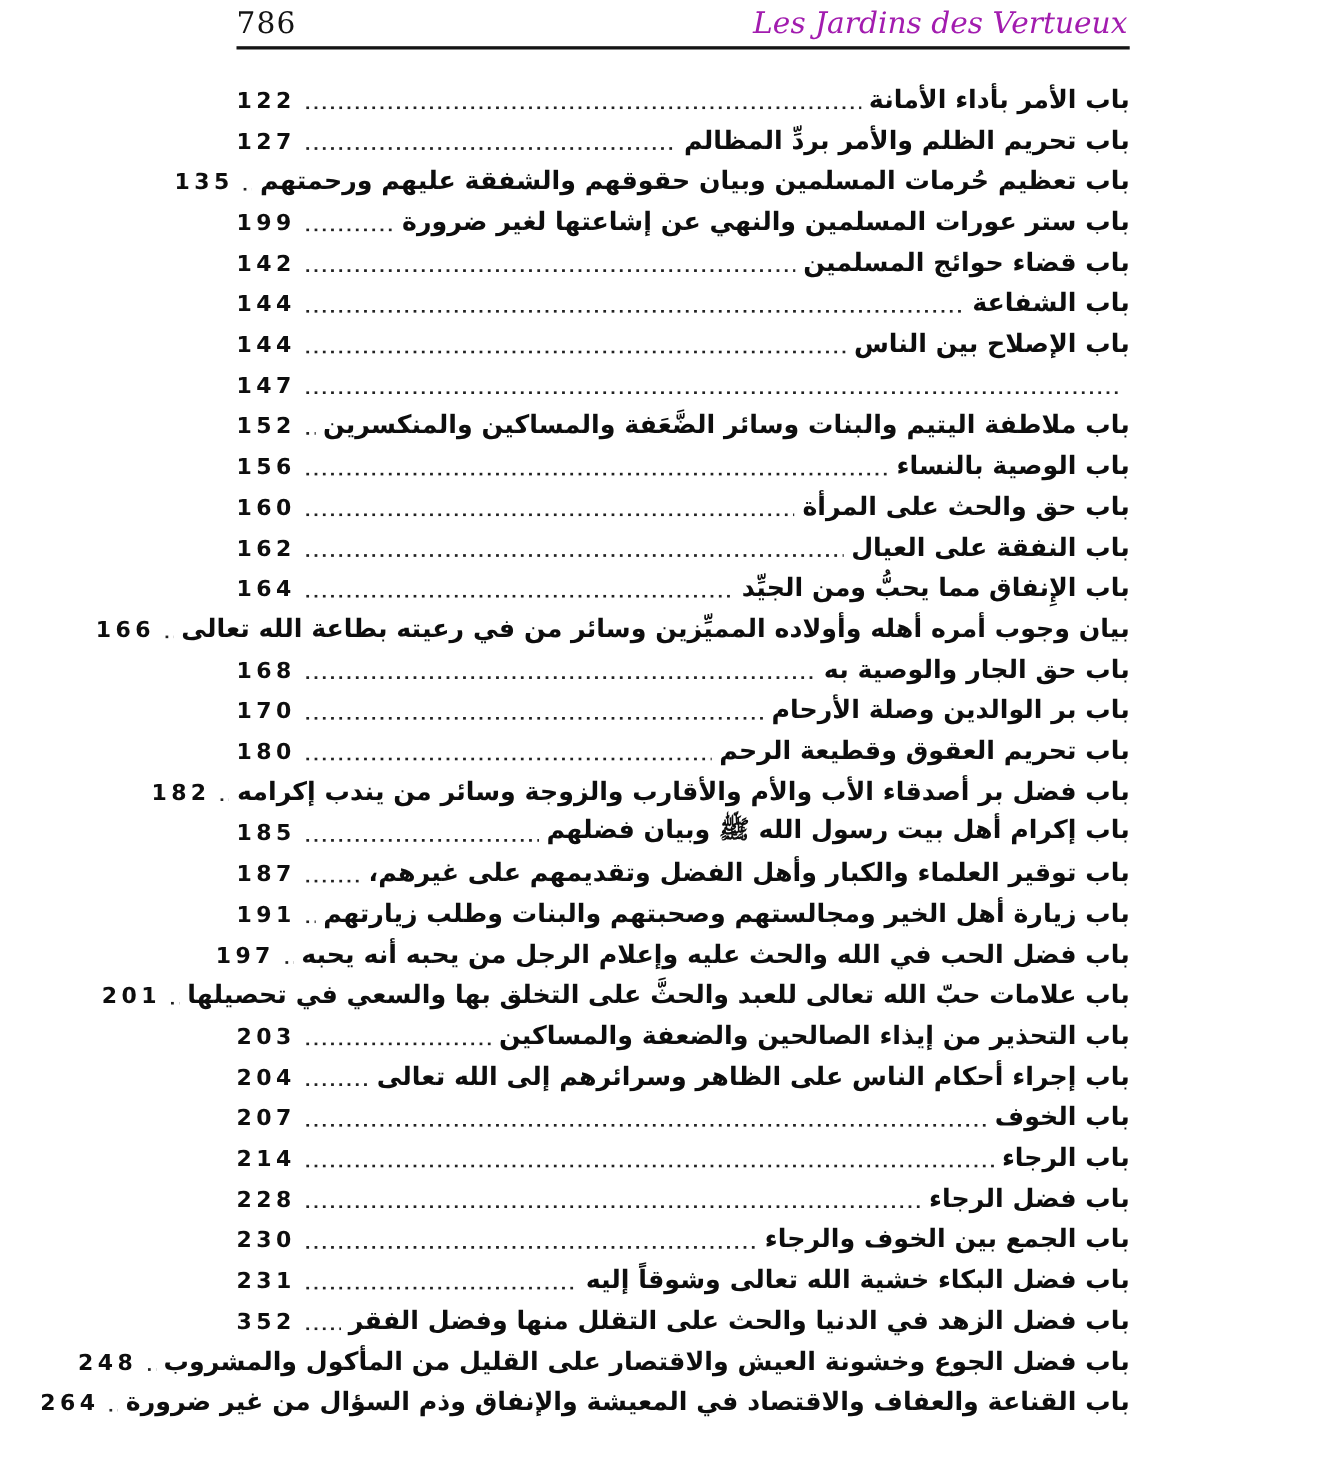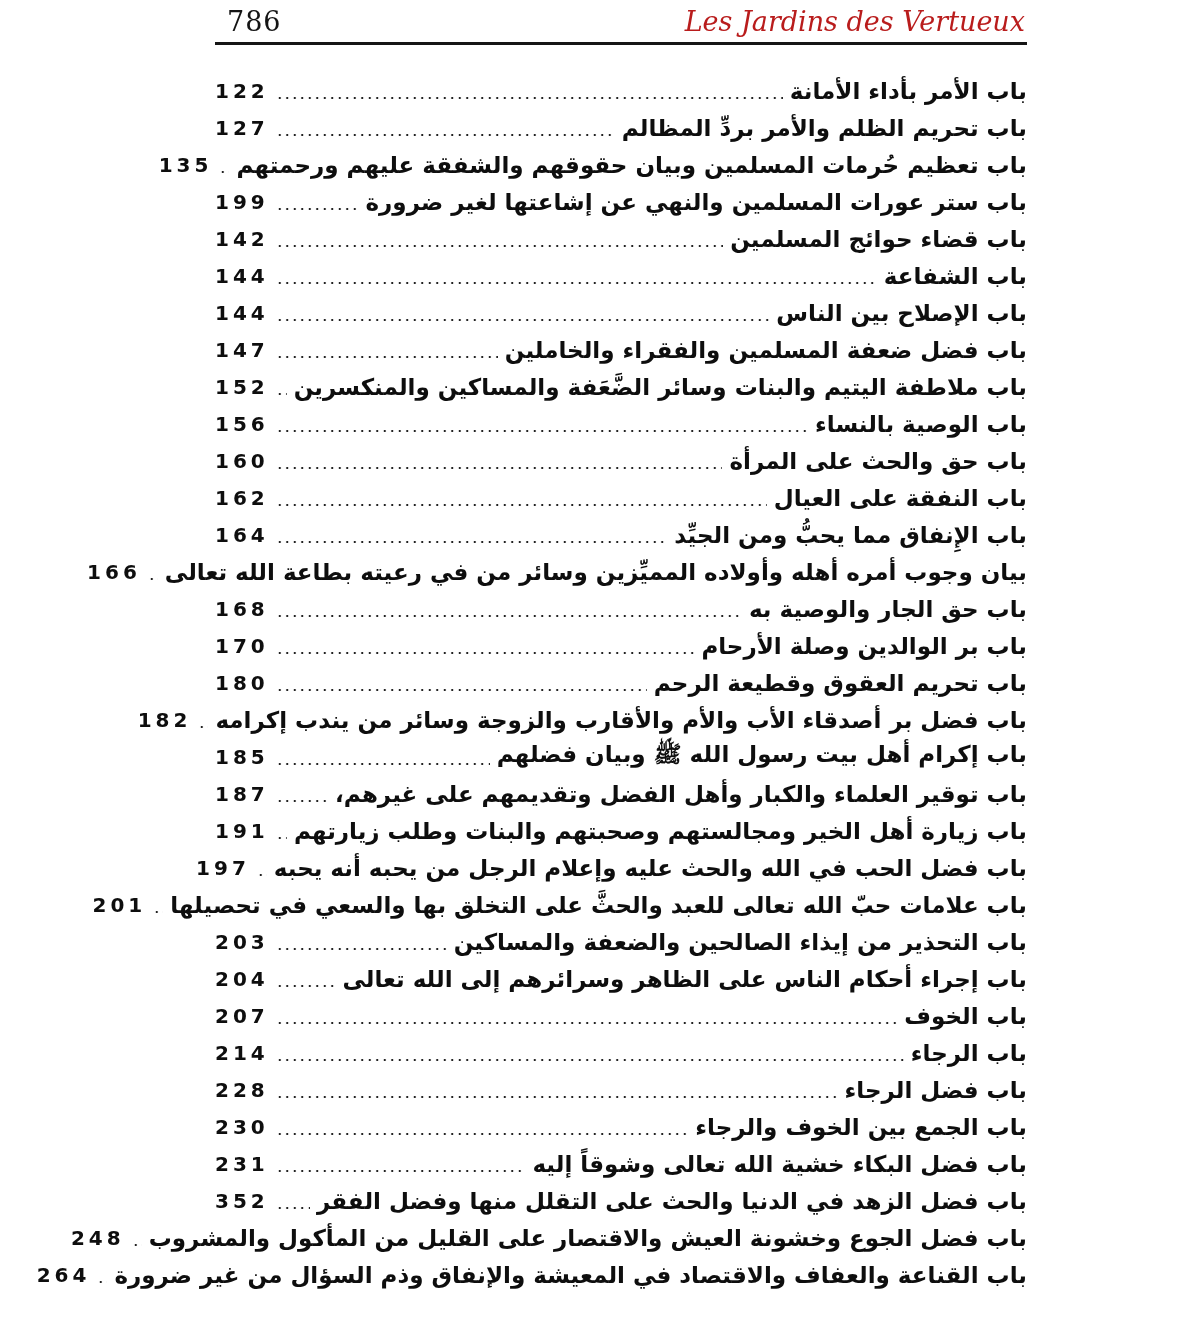--- a/index.html
+++ b/index.html
@@ -20,33 +20,32 @@
     position: absolute;
     left: 215px;
     top: 6px;
     width: 812px;
   }
   .running-header {
     display: flex;
     justify-content: space-between;
     align-items: flex-end;
     padding-right: 2px;
-    margin-left: 12px;
   }
   .folio {
     font-family: "DejaVu Serif", serif;
     font-size: 27px;
     letter-spacing: 1px;
     color: #141414;
   }
   .book-title {
     font-family: "DejaVu Serif", serif;
     font-style: italic;
     font-size: 27px;
-    color: #b91c1c;
+    color: #a21caf;
   }
   .header-rule {
     margin-top: 5px;
     height: 3px;
     background: #151515;
     border: none;
   }
   .toc-list {
     margin-top: 27px;
   }
@@ -134,21 +133,20 @@
     <span class="toc-page">144</span>
   </div>
 
   <div class="toc-row">
     <span class="toc-title">باب الإصلاح بين الناس</span>
     <span class="toc-leader"></span>
     <span class="toc-page">144</span>
   </div>
 
   <div class="toc-row">
-    <span class="toc-title">باب فضل ضعفة المسلمين والفقراء والخاملين</span>
     <span class="toc-leader"></span>
     <span class="toc-page">147</span>
   </div>
 
   <div class="toc-row">
     <span class="toc-title">باب ملاطفة اليتيم والبنات وسائر الضَّعَفة والمساكين والمنكسرين</span>
     <span class="toc-leader"></span>
     <span class="toc-page">152</span>
   </div>
 

